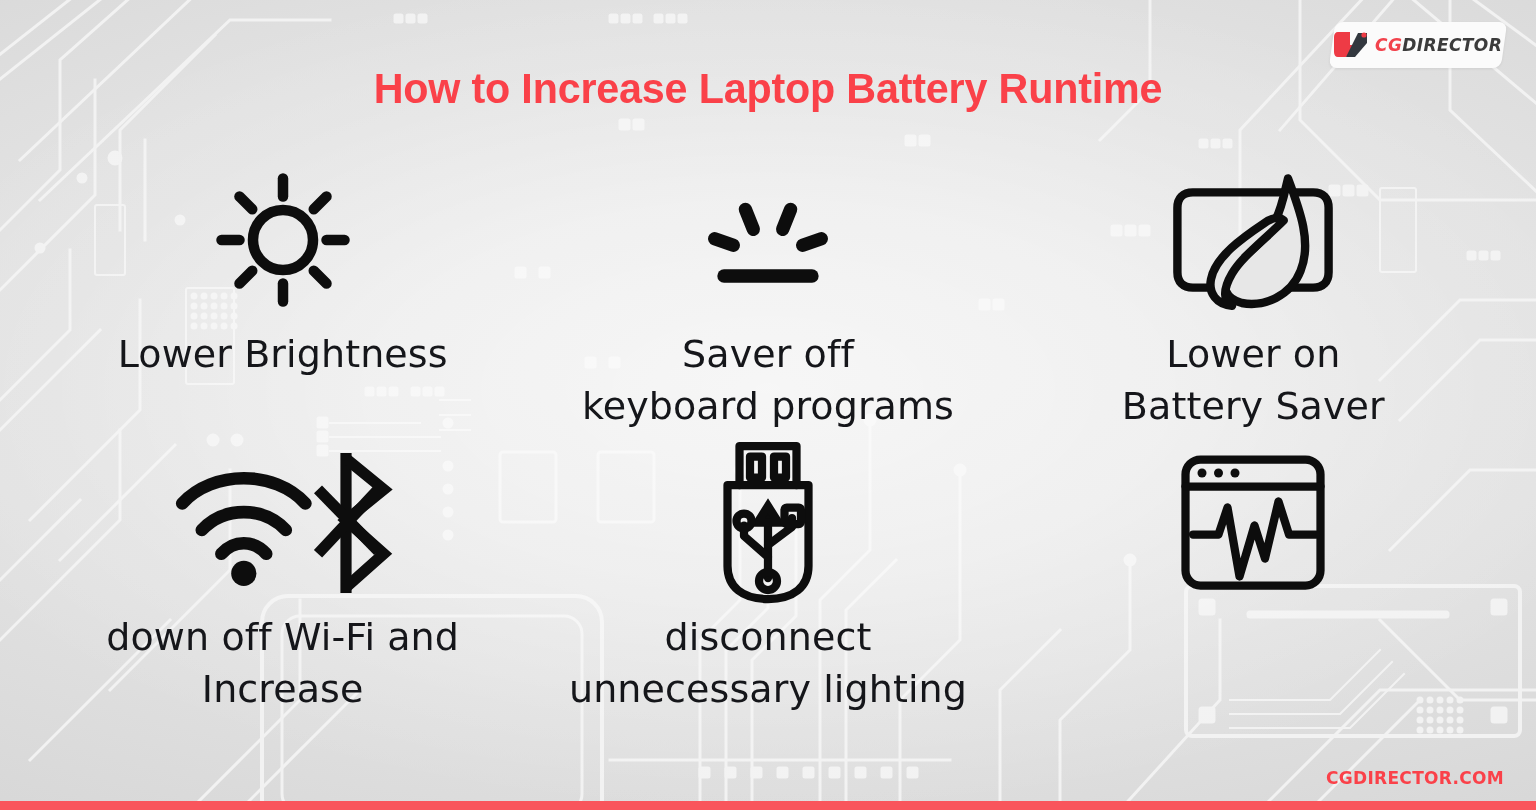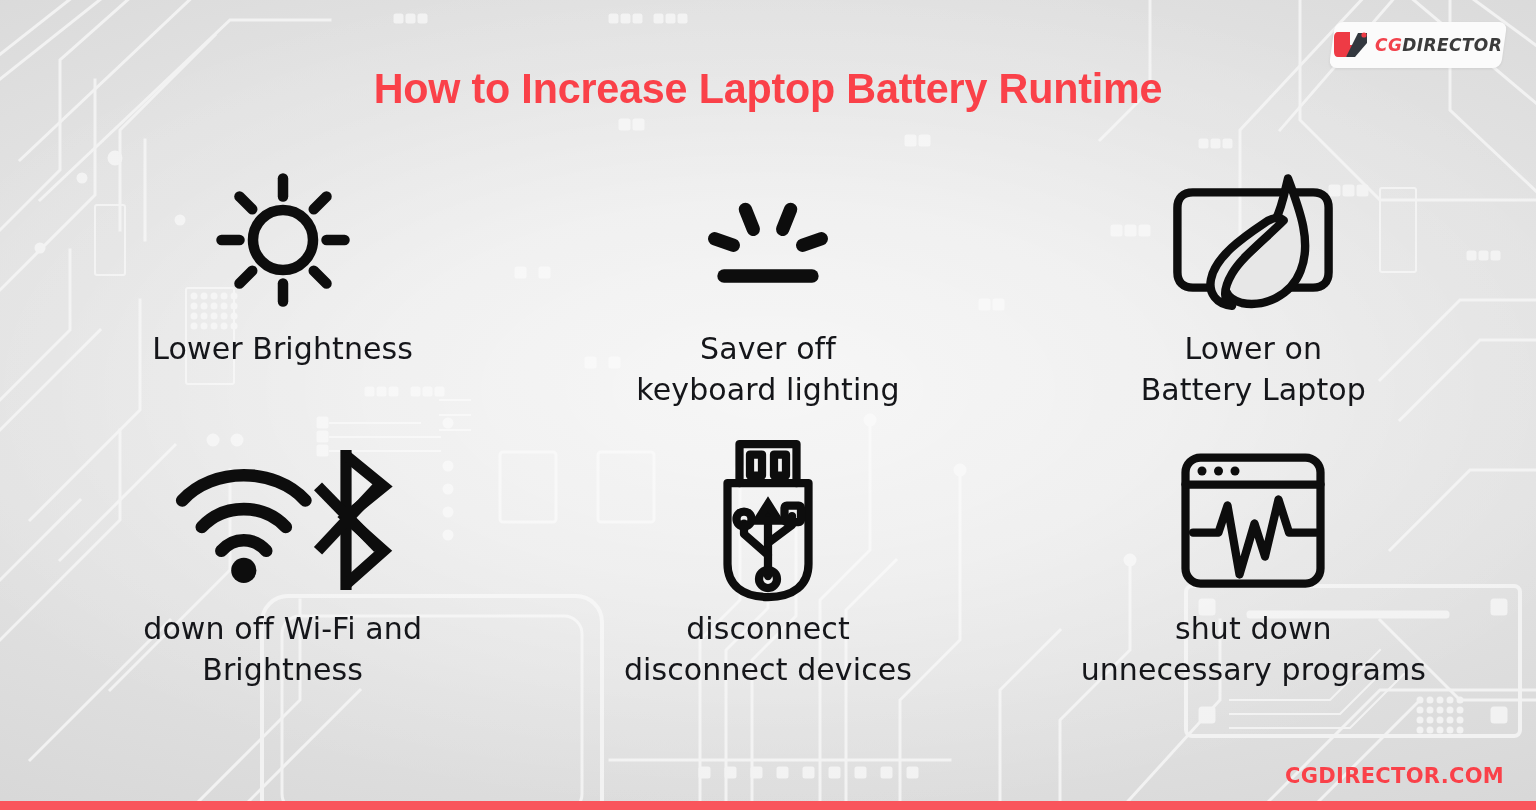--- a/index.html
+++ b/index.html
@@ -110,35 +110,35 @@
     height: 160px;
     display: flex;
     align-items: center;
     justify-content: center;
   }
   .tip-label {
     margin-top: 8px;
     text-align: center;
     color: #15161a;
     font-family: "DejaVu Sans", sans-serif;
-    font-size: 30px;
+    font-size: 38px;
     font-weight: 400;
     line-height: 1.38;
     letter-spacing: 0.1px;
   }
   .tip-label .l2 { display: block; }
 
   
   #footer-url {
     position: absolute;
     right: 32px;
     bottom: 22px;
     color: #fa4149;
     font-family: "DejaVu Sans", sans-serif;
-    font-size: 21px;
+    font-size: 17px;
     font-weight: 700;
     letter-spacing: 0.3px;
   }
   #bottom-bar {
     position: absolute;
     left: 0;
     bottom: 0;
     width: 100%;
     height: 9px;
     background: #f9555c;
@@ -386,40 +386,40 @@
             <path d="M20 44 L34 49"></path>
             <path d="M43 22 L49 37"></path>
             <path d="M77 22 L71 37"></path>
             <path d="M100 44 L86 49"></path>
             <path d="M27 72 L93 72"></path>
           </g>
         </svg>
       </div>
       <div class="tip-label">
         <span>Saver off</span>
-        <span class="l2">keyboard lighting</span>
+        <span class="l2">keyboard programs</span>
       </div>
     </div>
 
     <div class="tip">
       <div class="tip-icon">
         <svg width="200" height="140" viewBox="0 0 140 100" aria-hidden="true">
           <g fill="none" stroke="#0d0d0d" stroke-width="6" stroke-linecap="round" stroke-linejoin="round">
             <path d="M27 16 L113 16 C120 16 124 20 124 27 L124 73 C124 80 120 84 113 84 L27 84 C20 84 16 80 16 73 L16 27 C16 20 20 16 27 16 Z"></path>
           </g>
 
           <g>
             <path d="M95 6 C104 30 112 52 104 72 C97 90 78 98 62 95 C50 92 47 82 52 74 C58 64 76 56 86 36 C91 26 93 14 95 6 Z" fill="#e7e7e7" stroke="#0d0d0d" stroke-width="6" stroke-linejoin="round"></path>
             <path d="M92 36 C78 50 62 62 55 74 C48 86 49 94 55 97 C44 96 38 88 40 78 C43 62 63 48 78 38 C84 34 89 33 92 36 Z" fill="#e7e7e7" stroke="#0d0d0d" stroke-width="6" stroke-linejoin="round"></path>
           </g>
         </svg>
       </div>
       <div class="tip-label">
         <span>Lower on</span>
-        <span class="l2">Battery Laptop</span>
+        <span class="l2">Battery Saver</span>
       </div>
     </div>
 
     <div class="tip">
       <div class="tip-icon">
         <svg width="230" height="140" viewBox="0 0 160 100" aria-hidden="true">
 
           <g fill="none" stroke="#0d0d0d" stroke-width="9" stroke-linecap="round">
             <path d="M8 36 C30 12 74 12 96 36"></path>
             <path d="M22 55 C38 38 66 38 82 55"></path>
@@ -430,21 +430,21 @@
           <g fill="none" stroke="#0d0d0d" stroke-width="8" stroke-linejoin="miter" stroke-linecap="butt">
             <path d="M125 0 L125 100"></path>
             <path d="M125 4 L152 26 L125 48 L152 72 L125 96"></path>
             <path d="M105 26 L148 70"></path>
             <path d="M105 72 L148 26"></path>
           </g>
         </svg>
       </div>
       <div class="tip-label">
         <span>down off Wi-Fi and</span>
-        <span class="l2">Brightness</span>
+        <span class="l2">Increase</span>
       </div>
     </div>
 
     <div class="tip">
       <div class="tip-icon">
         <svg width="140" height="165" viewBox="0 0 90 110" aria-hidden="true">
           <g fill="none" stroke="#0d0d0d" stroke-width="5.5" stroke-linejoin="round" stroke-linecap="round">
 
             <path d="M26 30 L26 4 L64 4 L64 30"></path>
             <rect x="33" y="11" width="8" height="14"></rect>
@@ -457,43 +457,39 @@
             <path d="M45 78 L29 64 L29 57"></path>
             <path d="M45 70 L61 58 L61 52"></path>
             <circle cx="29" cy="54" r="5"></circle>
             <rect x="56" y="45" width="11" height="11" rx="1.5"></rect>
             <circle cx="45" cy="94" r="6"></circle>
           </g>
         </svg>
       </div>
       <div class="tip-label">
         <span>disconnect</span>
-        <span class="l2">disconnect devices</span>
+        <span class="l2">unnecessary lighting</span>
       </div>
     </div>
 
     <div class="tip">
       <div class="tip-icon">
         <svg width="150" height="145" viewBox="0 0 100 96" aria-hidden="true">
           <g fill="none" stroke="#0d0d0d" stroke-width="5.5" stroke-linejoin="round" stroke-linecap="round">
             <rect x="5" y="6" width="90" height="84" rx="10"></rect>
             <path d="M5 24 L95 24"></path>
             <path d="M10 56 L27 56 L33 38 L41 84 L51 50 L58 72 L67 34 L74 56 L92 56"></path>
           </g>
           <g fill="#0d0d0d">
             <circle cx="16" cy="15" r="3"></circle>
             <circle cx="27" cy="15" r="3"></circle>
             <circle cx="38" cy="15" r="3"></circle>
           </g>
         </svg>
       </div>
-      <div class="tip-label">
-        <span>shut down</span>
-        <span class="l2">unnecessary programs</span>
-      </div>
     </div>
 
   </div>
 
   <div id="footer-url">CGDIRECTOR.COM</div>
   <div id="bottom-bar"></div>
 
 </div>
 
 </body></html>

